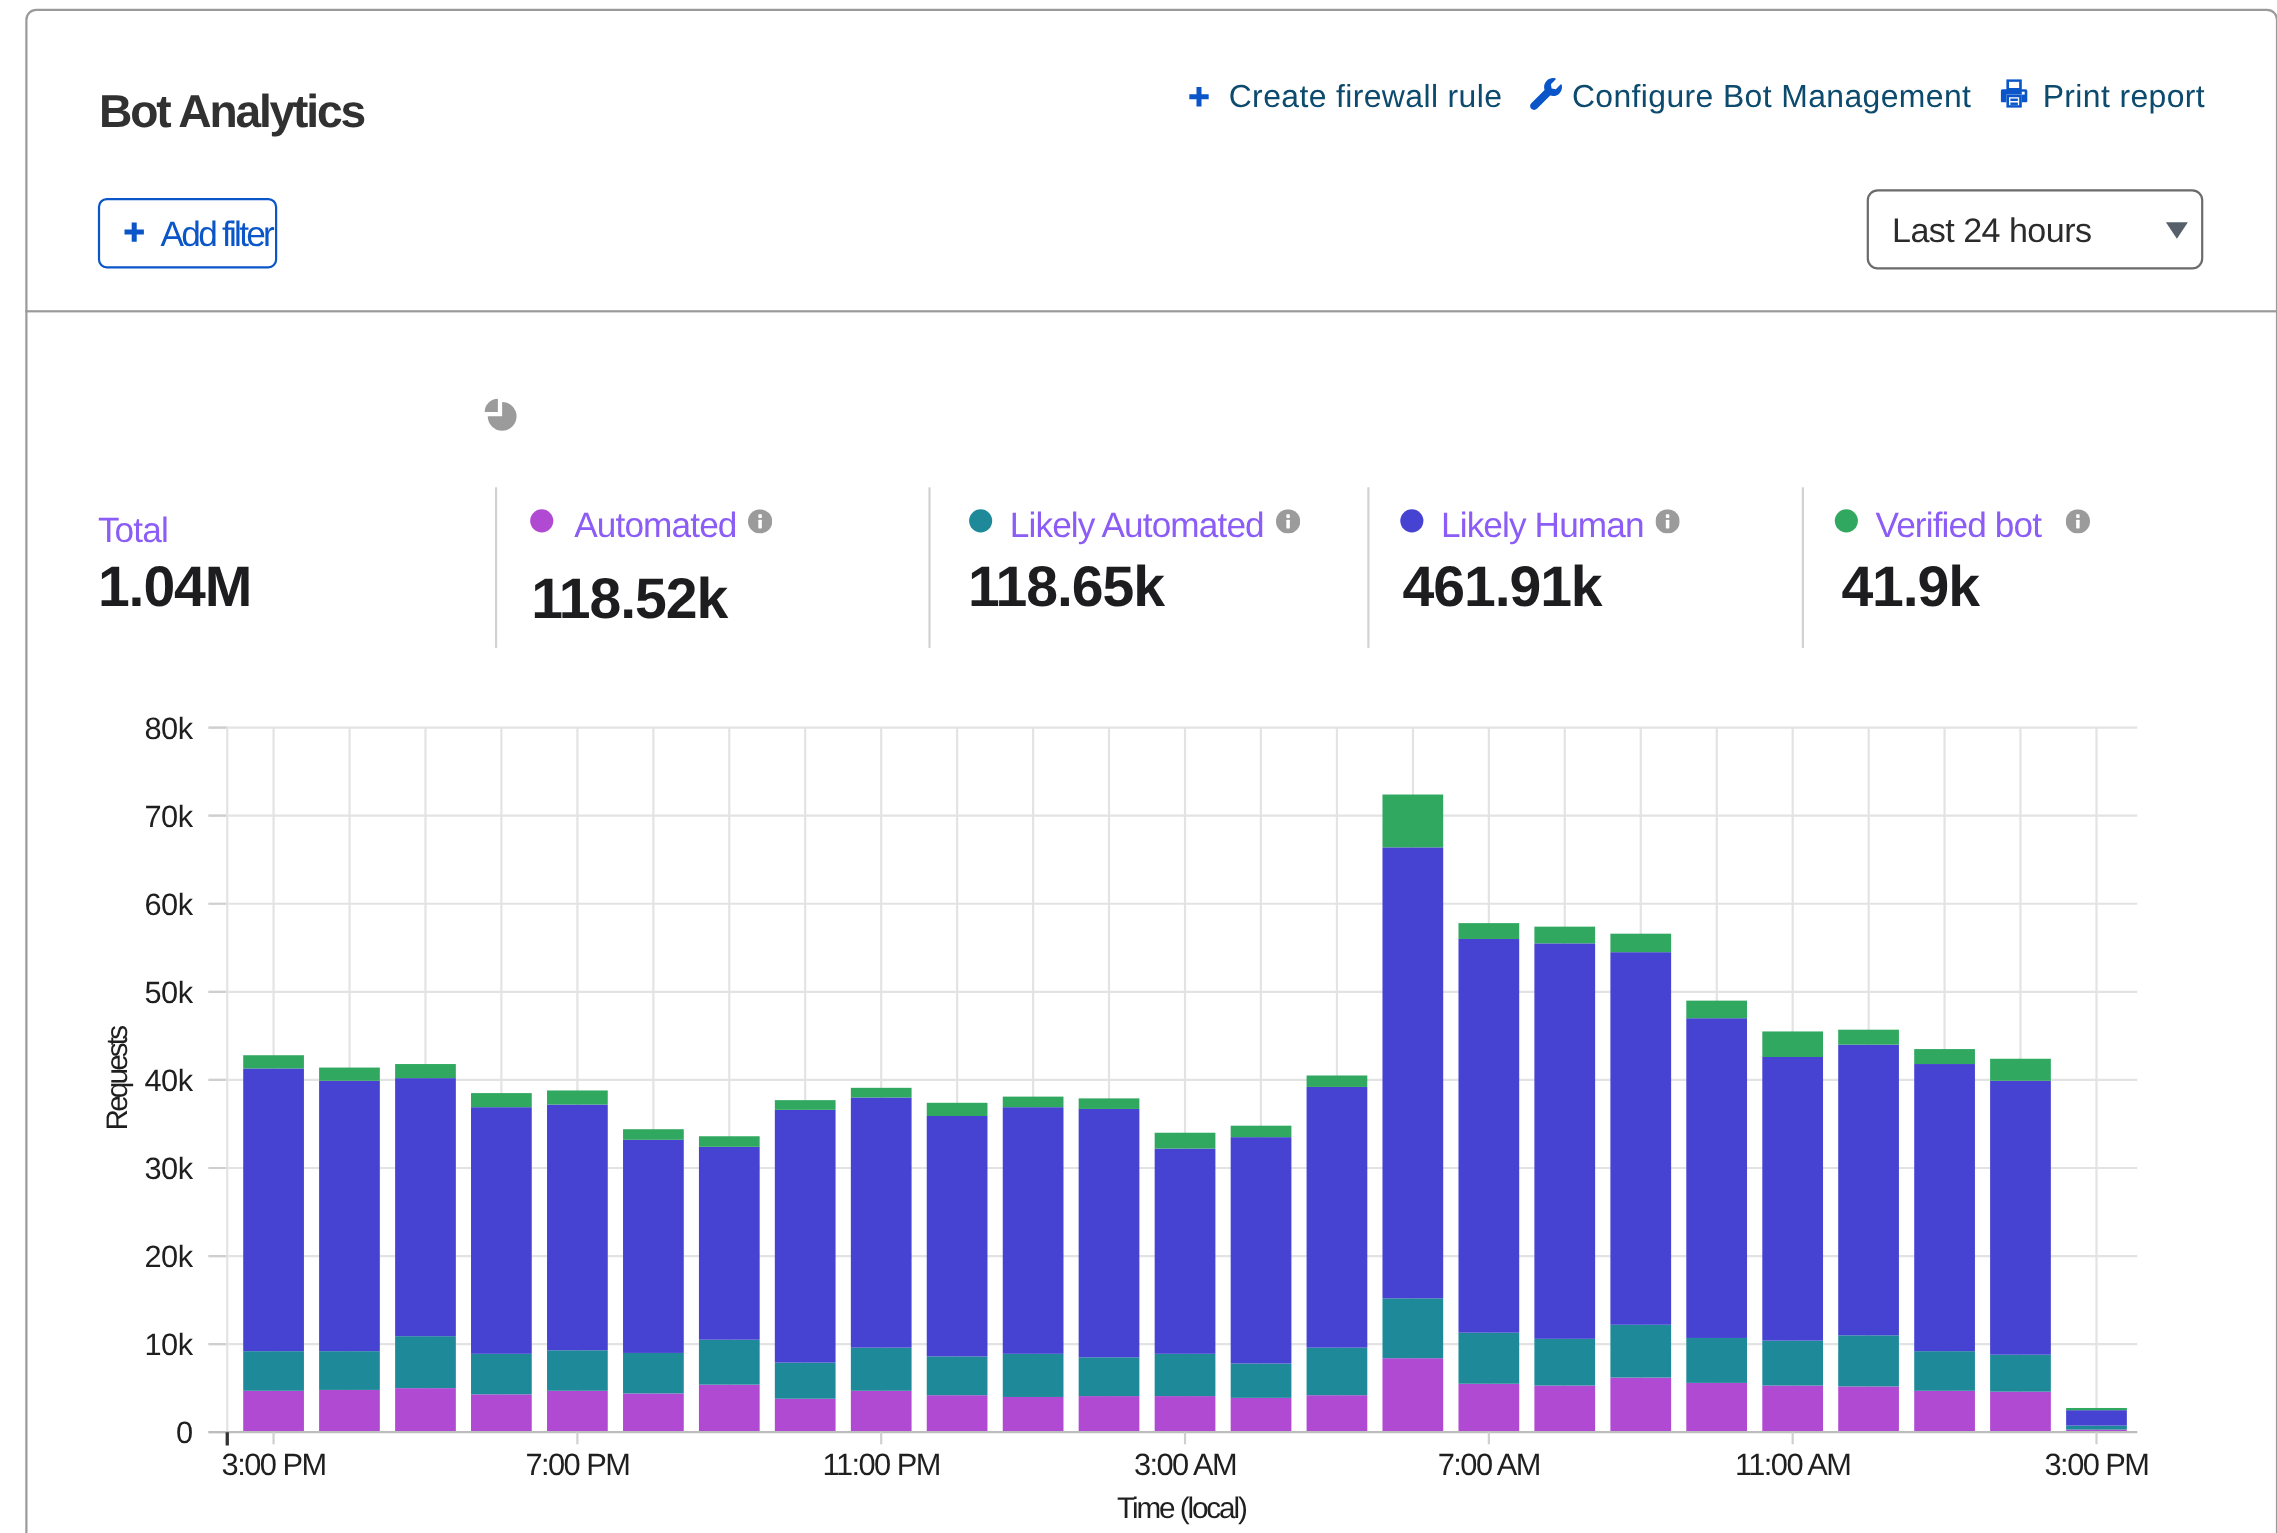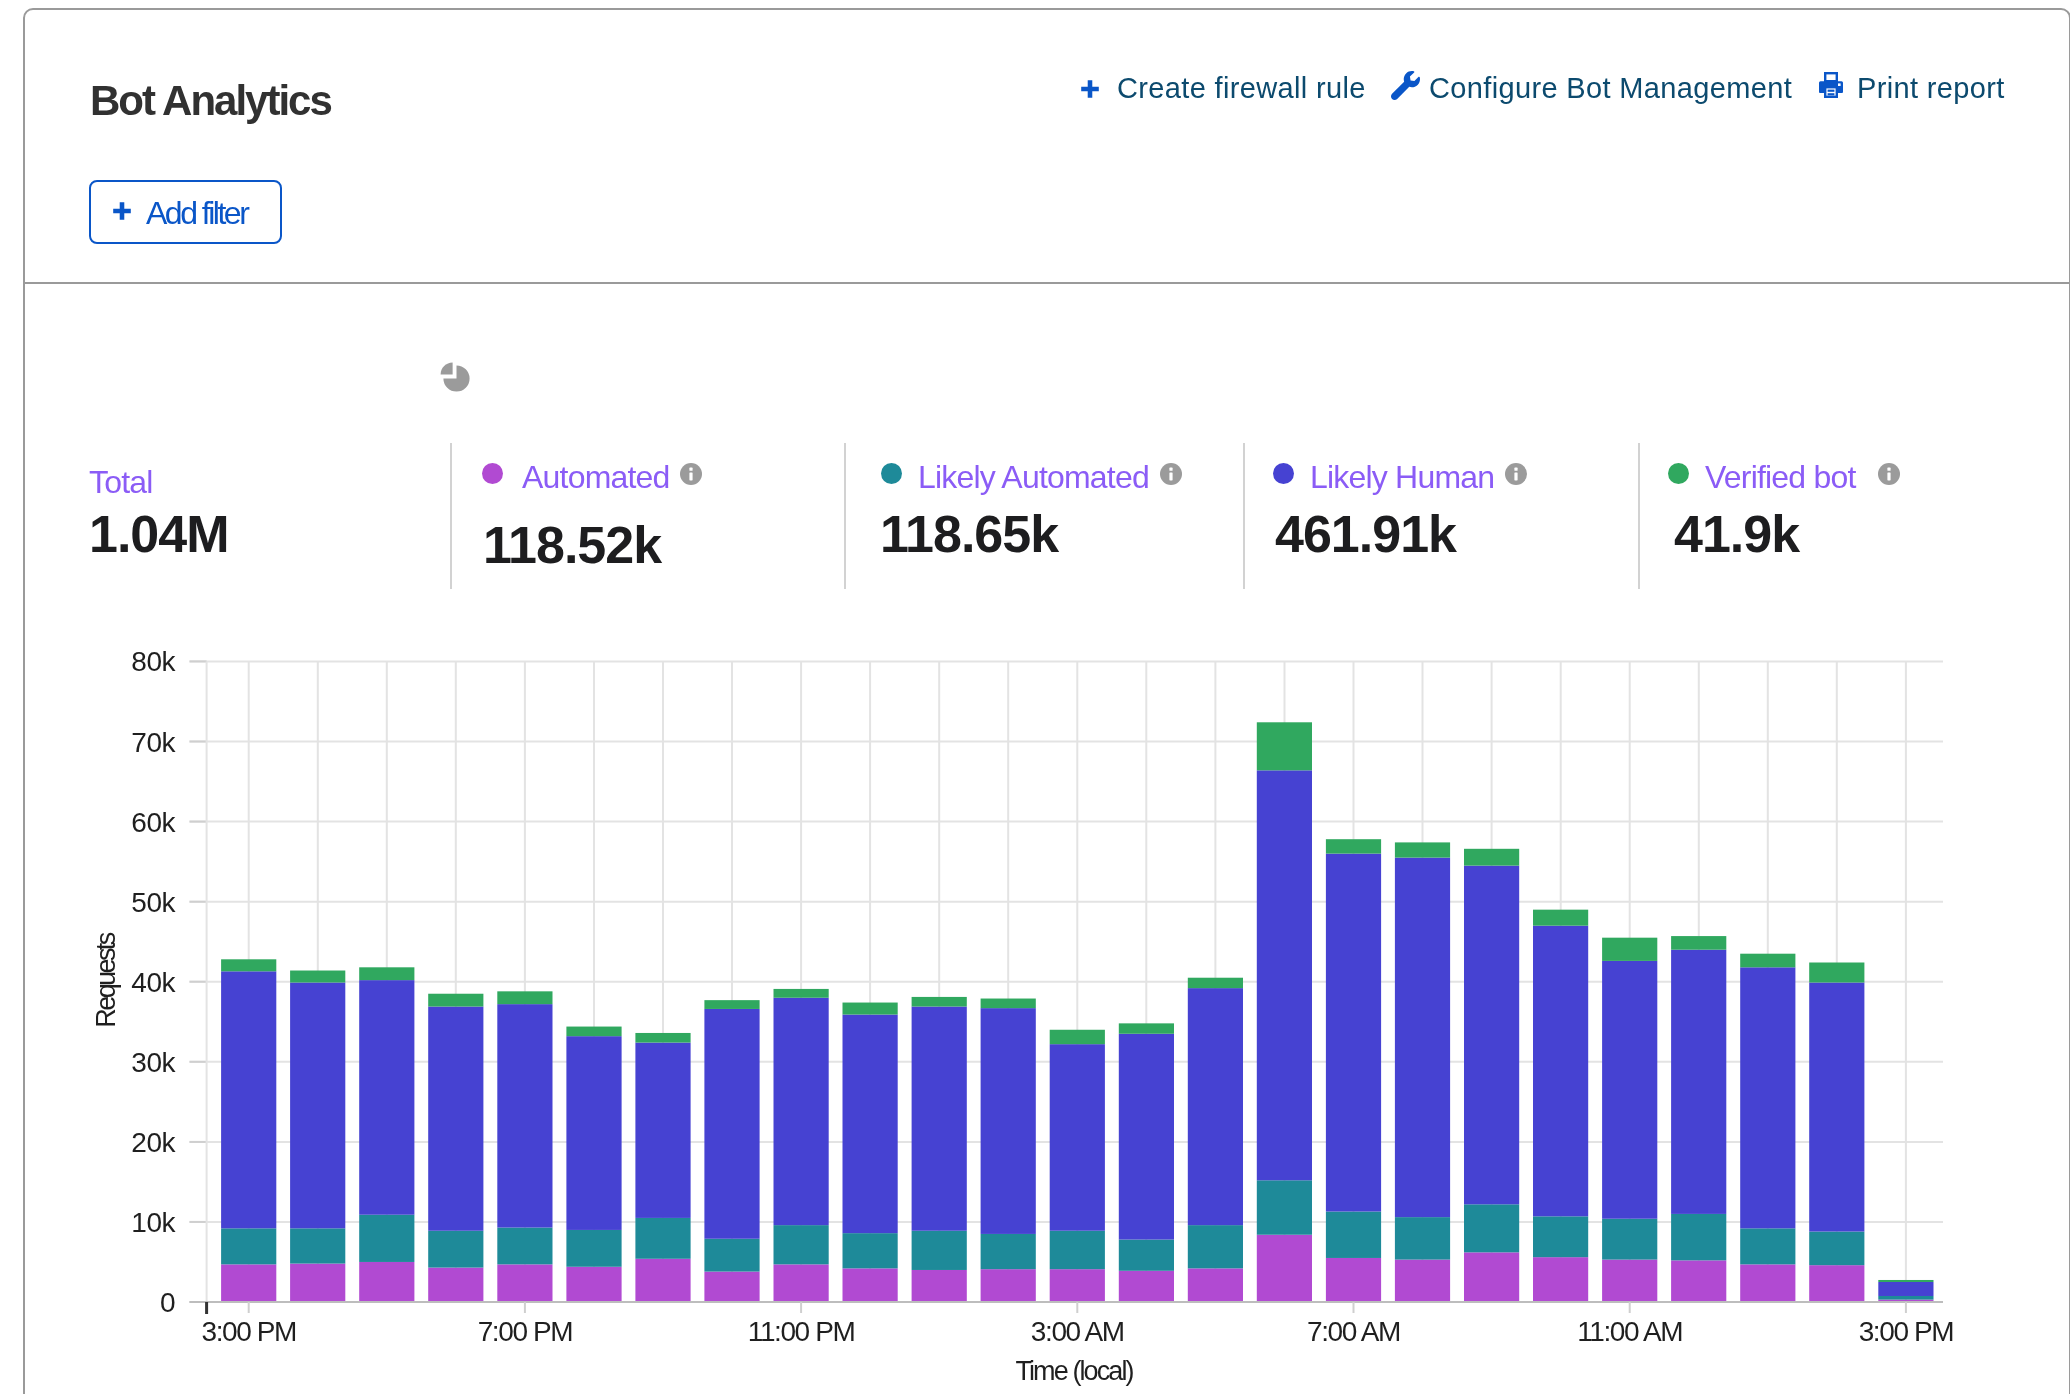--- a/index.html
+++ b/index.html
@@ -4,21 +4,21 @@
 <style>
 * { margin:0; padding:0; box-sizing:border-box; }
 html,body { width:2070px; height:1394px; background:#fff; font-family:"Liberation Sans", sans-serif; overflow:hidden; }
 .abs { position:absolute; }
 #page { position:relative; width:2070px; height:1394px;margin-left:12px; }
 .card { left:11px; top:8px; width:2048px; height:1500px; border:2px solid #9a9a9a; border-radius:10px; }
 .hdivider { left:11px; top:282px; width:2048px; height:2px; background:#9a9a9a; }
 .title { left:78px; top:77px; font-size:42px; font-weight:700; color:#313131; letter-spacing:-2px; }
 .links { top:72px; font-size:29px; color:#0c4a6e; white-space:nowrap; letter-spacing:0.35px; }
 .links .icon { position:absolute; }
-.btn { left:77px; top:180px; width:193px; height:64px; border:2px solid #0a56c8; border-radius:8px; }
+.btn { left:77px; top:180px; width:163px; height:64px; border:2px solid #0a56c8; border-radius:8px; }
 .btn .txt { position:absolute; left:55px; top:13px; font-size:32px; color:#0a56c8; white-space:nowrap; letter-spacing:-2.5px; }
 .btn svg { position:absolute; left:20px; top:18px; }
 .select { left:1685px; top:172px; width:306px; height:73px; border:2px solid #6b6b6b; border-radius:10px; }
 .select .txt { position:absolute; left:21px; top:18px; font-size:31px; color:#2b2b2b; white-space:nowrap; letter-spacing:-0.5px; }
 .select .caret { position:absolute; left:270px; top:28px; width:0; height:0; border-left:10.5px solid transparent; border-right:10.5px solid transparent; border-top:15px solid #56606b; }
 .h2 { left:78px; top:359px; font-size:32px; font-weight:700; color:#373737; letter-spacing:-0.3px; }
 .slabel { font-size:32px; color:#8b5cf6; letter-spacing:-0.8px; }
 .sval { font-size:52px; font-weight:700; color:#1d1d1f; letter-spacing:-1px; }
 .dot { width:21px; height:21px; border-radius:50%; }
 .chart { position:absolute; left:0; top:620px; }
@@ -42,20 +42,24 @@
 <rect x="21" y="11.4" width="2.6" height="2.6" fill="#fff"></rect>
 <rect x="8.2" y="15.2" width="11.6" height="9.6" fill="#fff" stroke="#0a56c8" stroke-width="2.4"></rect>
 <rect x="10.6" y="17.6" width="6.8" height="2.2" fill="#0a56c8"></rect>
 <rect x="10.6" y="21.2" width="6.8" height="2.2" fill="#0a56c8"></rect>
 </svg></span>Print report</div>
   <div class="abs btn">
       <svg width="22" height="22" viewBox="0 0 26 26">
         <path d="M10.3 2.6h5.4v7.7h7.7v5.4h-7.7v7.7h-5.4v-7.7H2.6v-5.4h7.7z" fill="#0a56c8"></path>
       </svg>
       <span class="txt">Add filter</span>
+    </div>
+  <div class="abs select">
+      <span class="txt">Last 24 hours</span>
+      <span class="caret"></span>
     </div>
   <span class="abs" style="left:428px;top:362px"><svg width="30" height="30" viewBox="0 0 30 30">
 <path d="M16.5 16.5 L16.5 3.4 A13.1 13.1 0 1 1 3.4 16.5 Z" fill="#9b9b9b"></path>
 <path d="M12.6 12.6 L0.6 12.6 A12 12 0 0 1 12.6 0.6 Z" fill="#9b9b9b"></path>
 </svg></span>
 <div class="abs slabel" style="left:77px;top:464px">Total</div>
 <div class="abs sval" style="left:77px;top:504px">1.04M</div>
 <div class="abs dot" style="left:470px;top:463px;background:#b14ad2"></div>
 <div class="abs slabel" style="left:510px;top:459px">Automated</div>
 <svg class="abs" style="left:667.5px;top:463px" width="22" height="22" viewBox="0 0 22 22">

